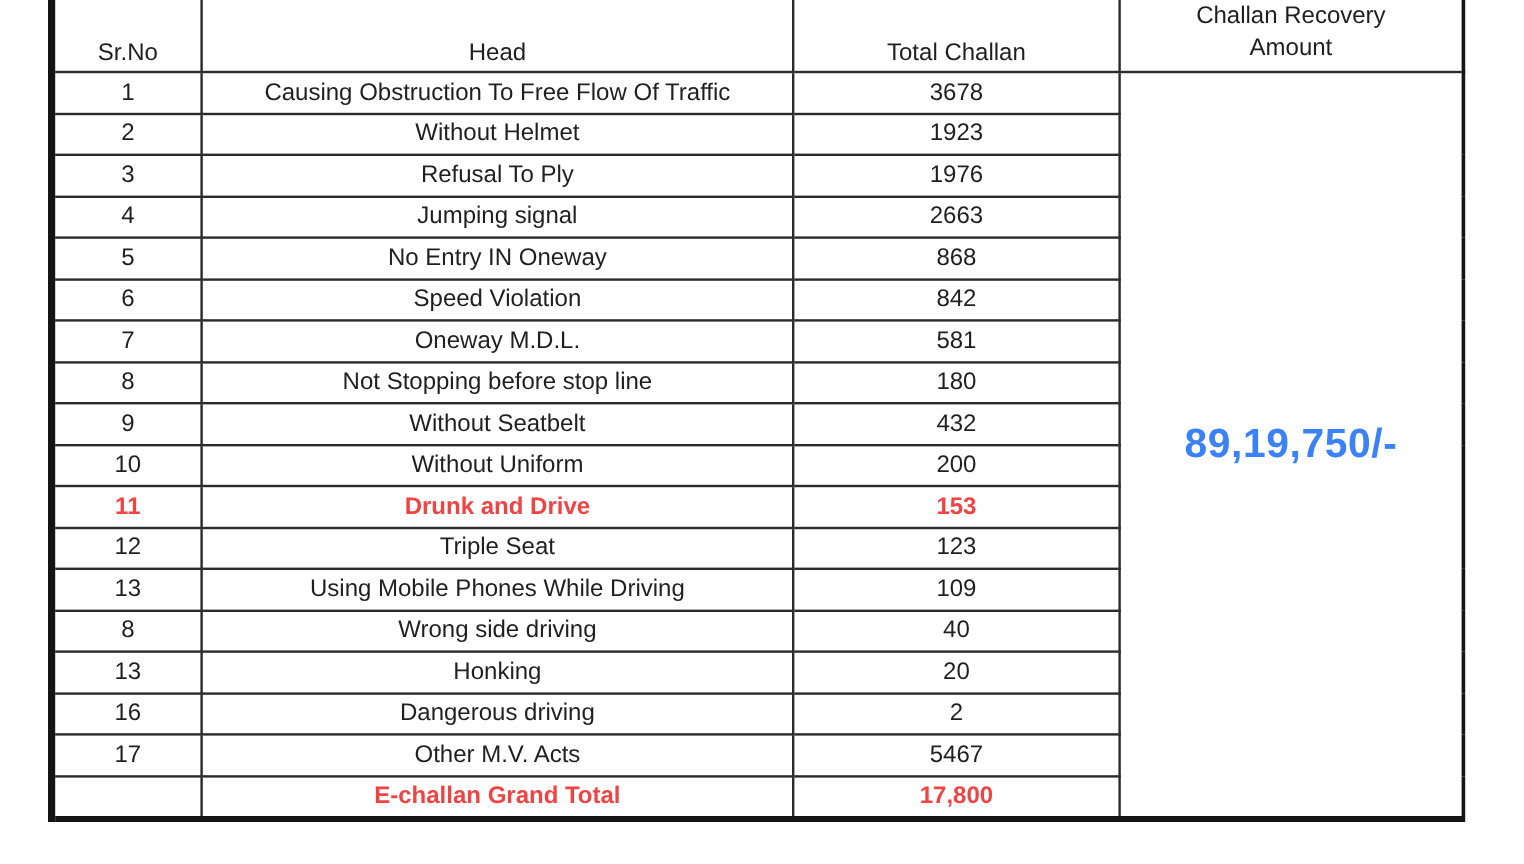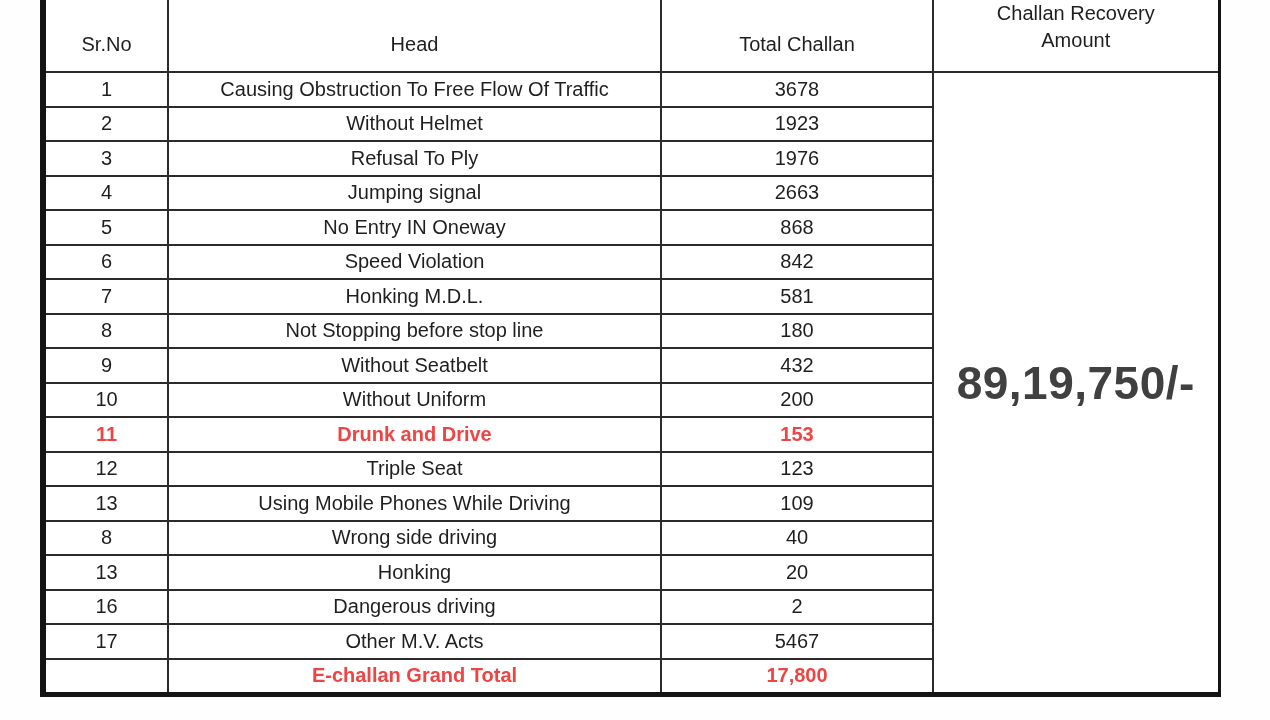--- a/index.html
+++ b/index.html
@@ -42,43 +42,43 @@
     text-align: center;
     font-size: 20px;
     font-weight: 400;
     color: #1f1f1f;
     overflow: hidden;
     white-space: nowrap;
   }
   tr.header-row th {
     height: 56px;
     vertical-align: bottom;
-    padding-bottom: 15px;
+    padding-bottom: 3px;
     font-weight: 400;
     border-top: none;
   }
   tr.header-row th.recovery-header {
     vertical-align: top;
     padding-top: 0;
     padding-bottom: 0;
     line-height: 27px;
     text-align: center;
   }
   tr.data-row td {
     height: 32.5px;
     vertical-align: middle;
   }
   tr.bold-row td {
     font-weight: 700;
     color: #ef4444;
   }
   td.recovery-cell {
-    font-size: 46px;
+    font-size: 34px;
     font-weight: 700;
-    color: #404040;
+    color: #3b82f6;
     letter-spacing: 0.5px;
     vertical-align: middle;
     background: #ffffff;
   }
 </style>
 </head>
 <body>
 
 <div class="canvas">
   <table class="challan-table">
@@ -125,21 +125,21 @@
         <td>No Entry IN Oneway</td>
         <td>868</td>
       </tr>
       <tr class="data-row">
         <td>6</td>
         <td>Speed Violation</td>
         <td>842</td>
       </tr>
       <tr class="data-row">
         <td>7</td>
-        <td>Honking M.D.L.</td>
+        <td>Oneway M.D.L.</td>
         <td>581</td>
       </tr>
       <tr class="data-row">
         <td>8</td>
         <td>Not Stopping before stop line</td>
         <td>180</td>
       </tr>
       <tr class="data-row">
         <td>9</td>
         <td>Without Seatbelt</td>

